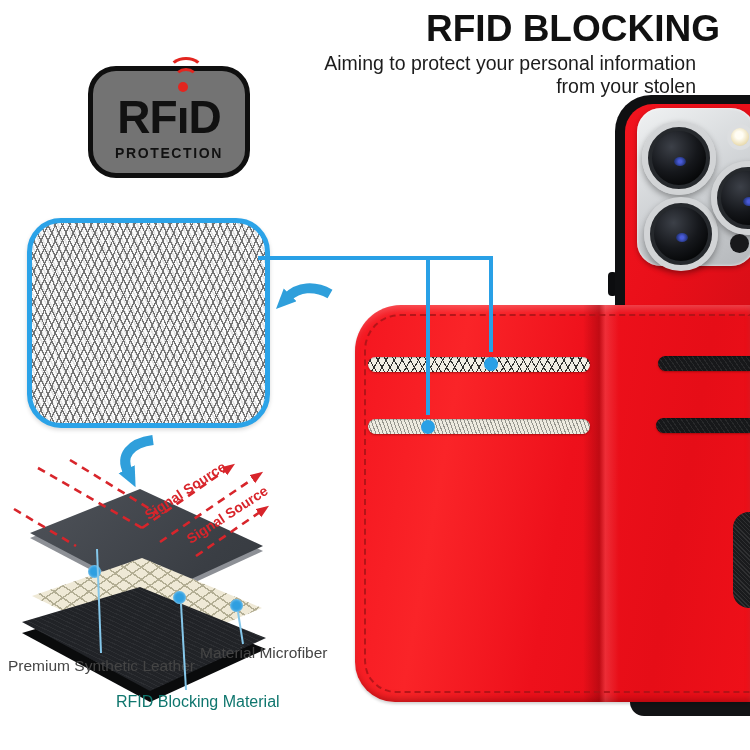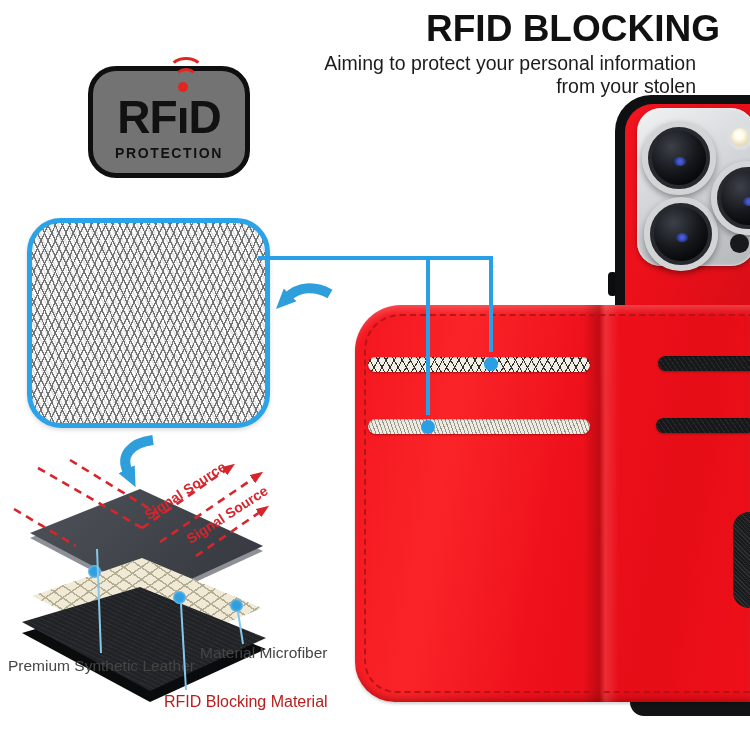--- a/index.html
+++ b/index.html
@@ -92,21 +92,21 @@
   .lay-black-edge{clip-path:polygon(22px 203px,140px 168px,266px 219px,150px 272px);background:#0a0b0c;}
   .lay-black{clip-path:polygon(22px 192px,140px 157px,266px 208px,150px 261px);
              background:#212327;background-image:repeating-linear-gradient(25deg, rgba(255,255,255,.05) 0 1px, transparent 1px 4px);}
   .blue-dot{position:absolute;width:13px;height:13px;border-radius:50%;background:#2f9fe0;
             box-shadow:inset 0 0 3px rgba(255,255,255,.6);}
 
   
   .mat-label{font-size:15.5px;color:#454545;}
   .lbl-leather{left:8px;top:657px;}
   .lbl-micro{left:200px;top:644px;}
-  .lbl-rfid{left:116px;top:693px;color:#b91c1c;font-size:16px;margin-left:48px;}
+  .lbl-rfid{left:116px;top:693px;color:#0f766e;font-size:16px;}
   .sig-label{color:#d8252b;font-size:14px;font-weight:bold;transform-origin:0 50%;transform:rotate(-33deg);white-space:nowrap;}
   .sig1{left:146px;top:508px;}
   .sig2{left:188px;top:532px;}
 
   .overlay{left:0;top:0;width:750px;height:750px;pointer-events:none;}
 </style>
 </head>
 <body>
 
 <div class="canvas">

